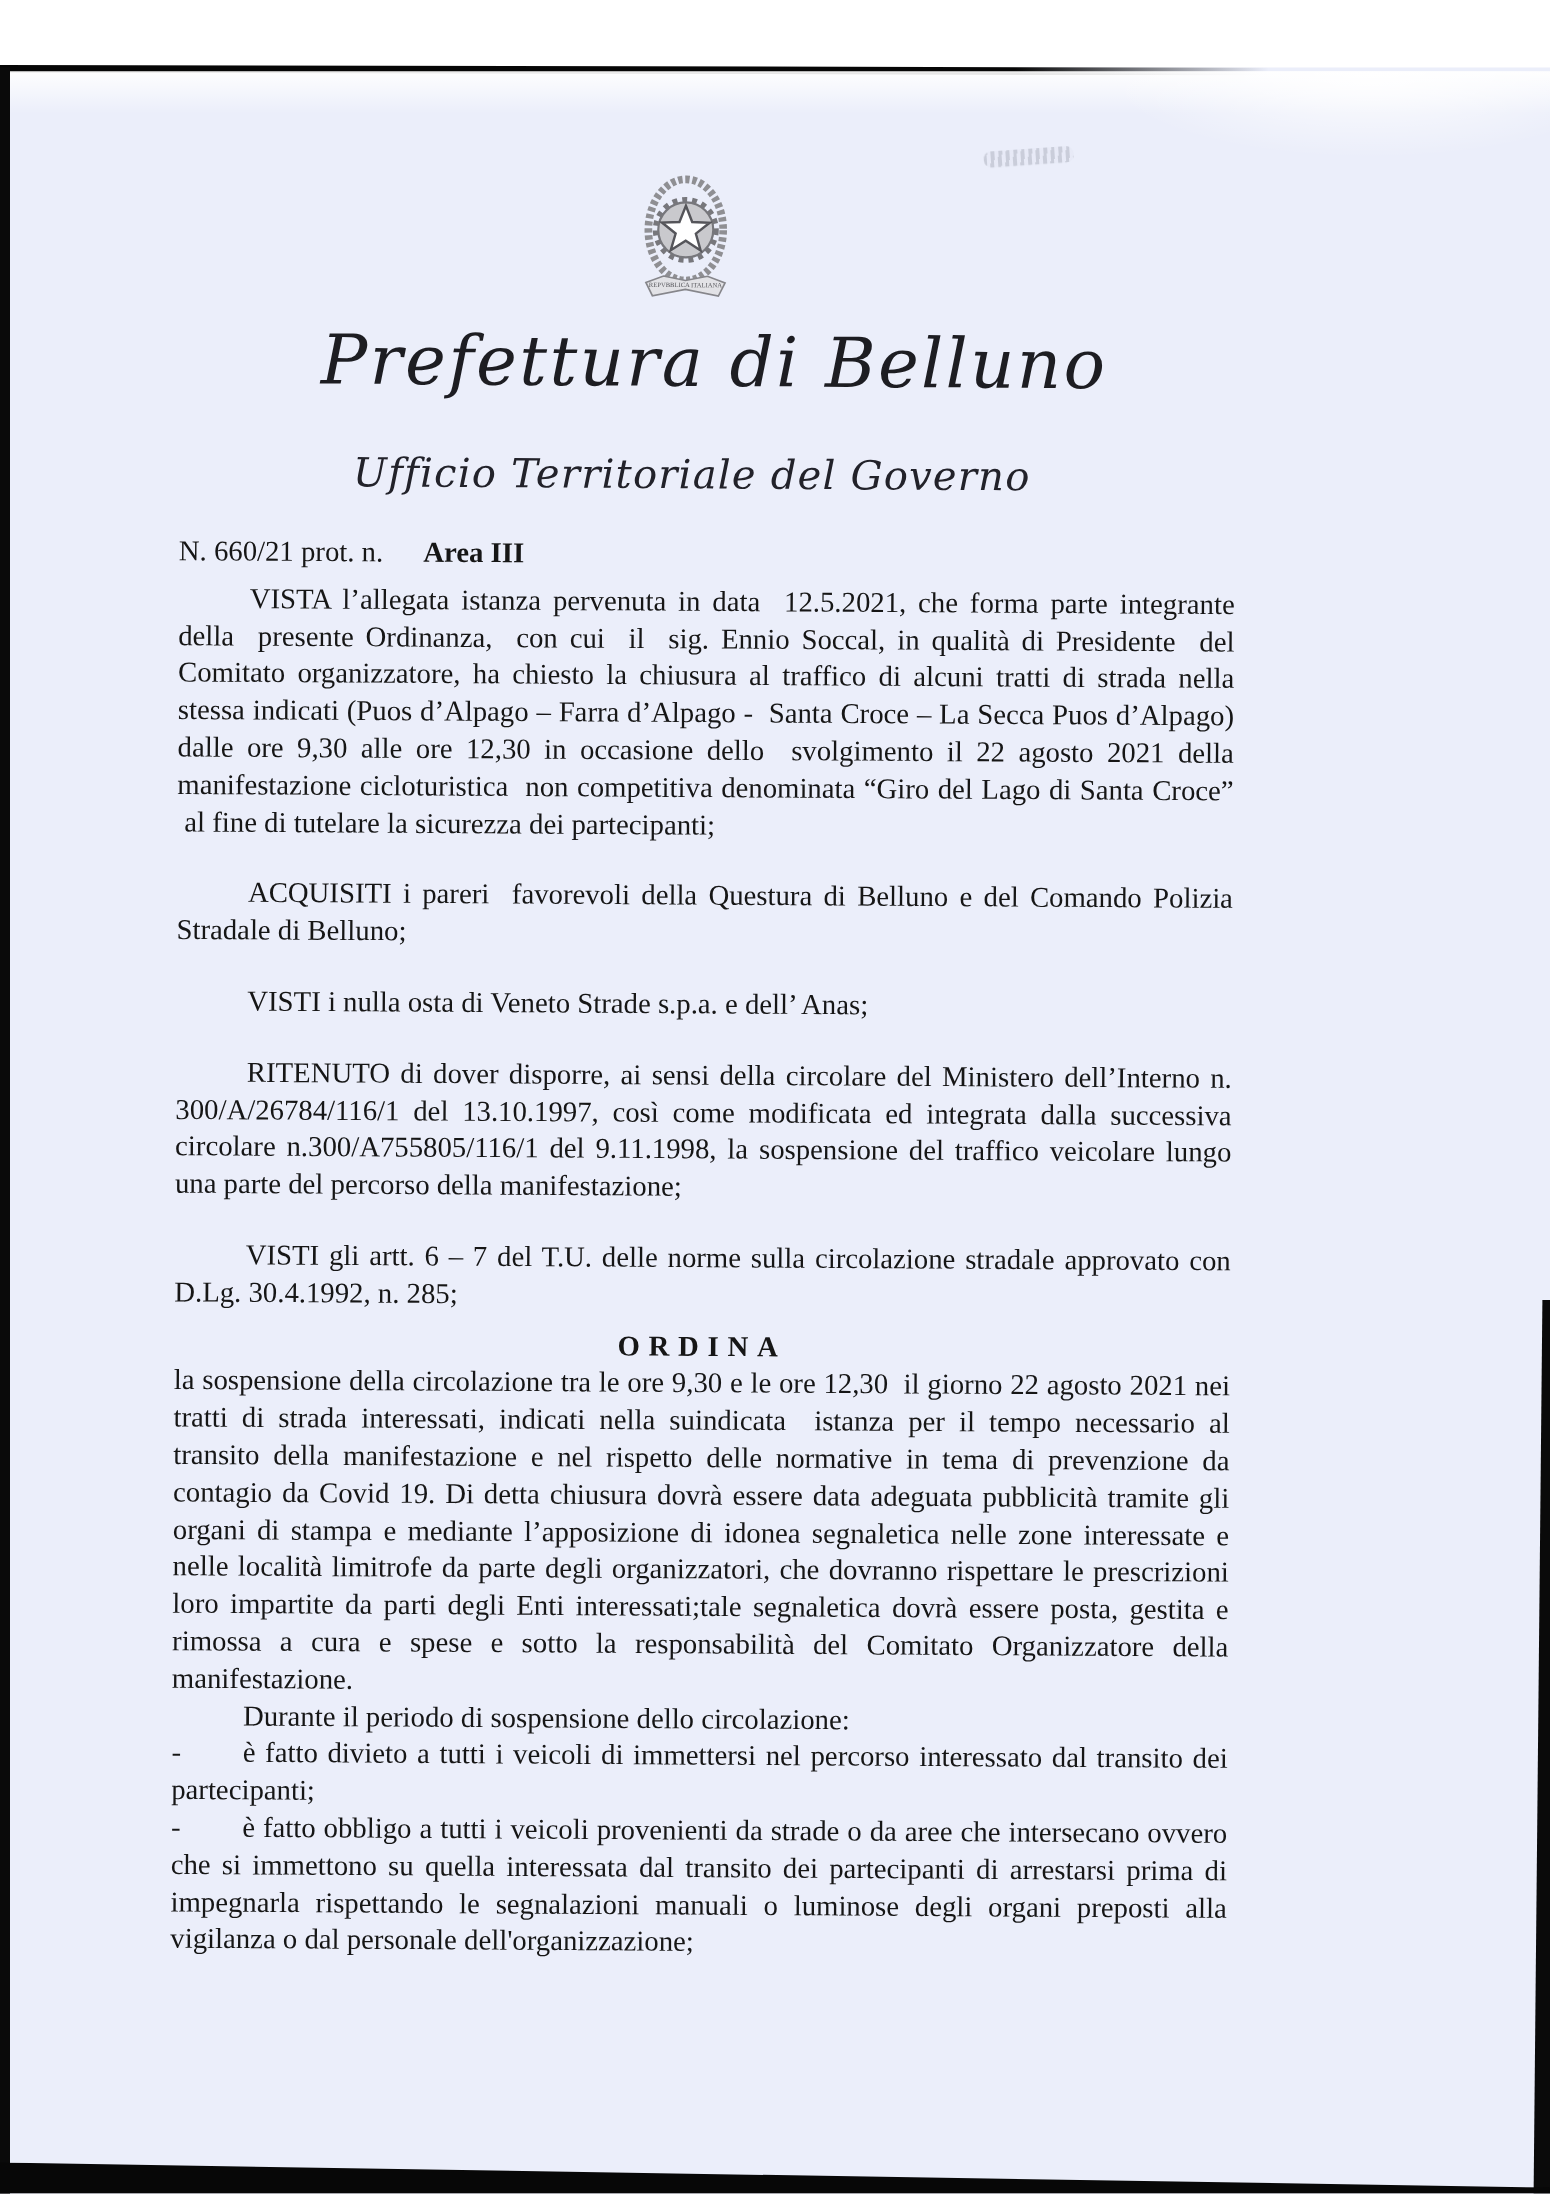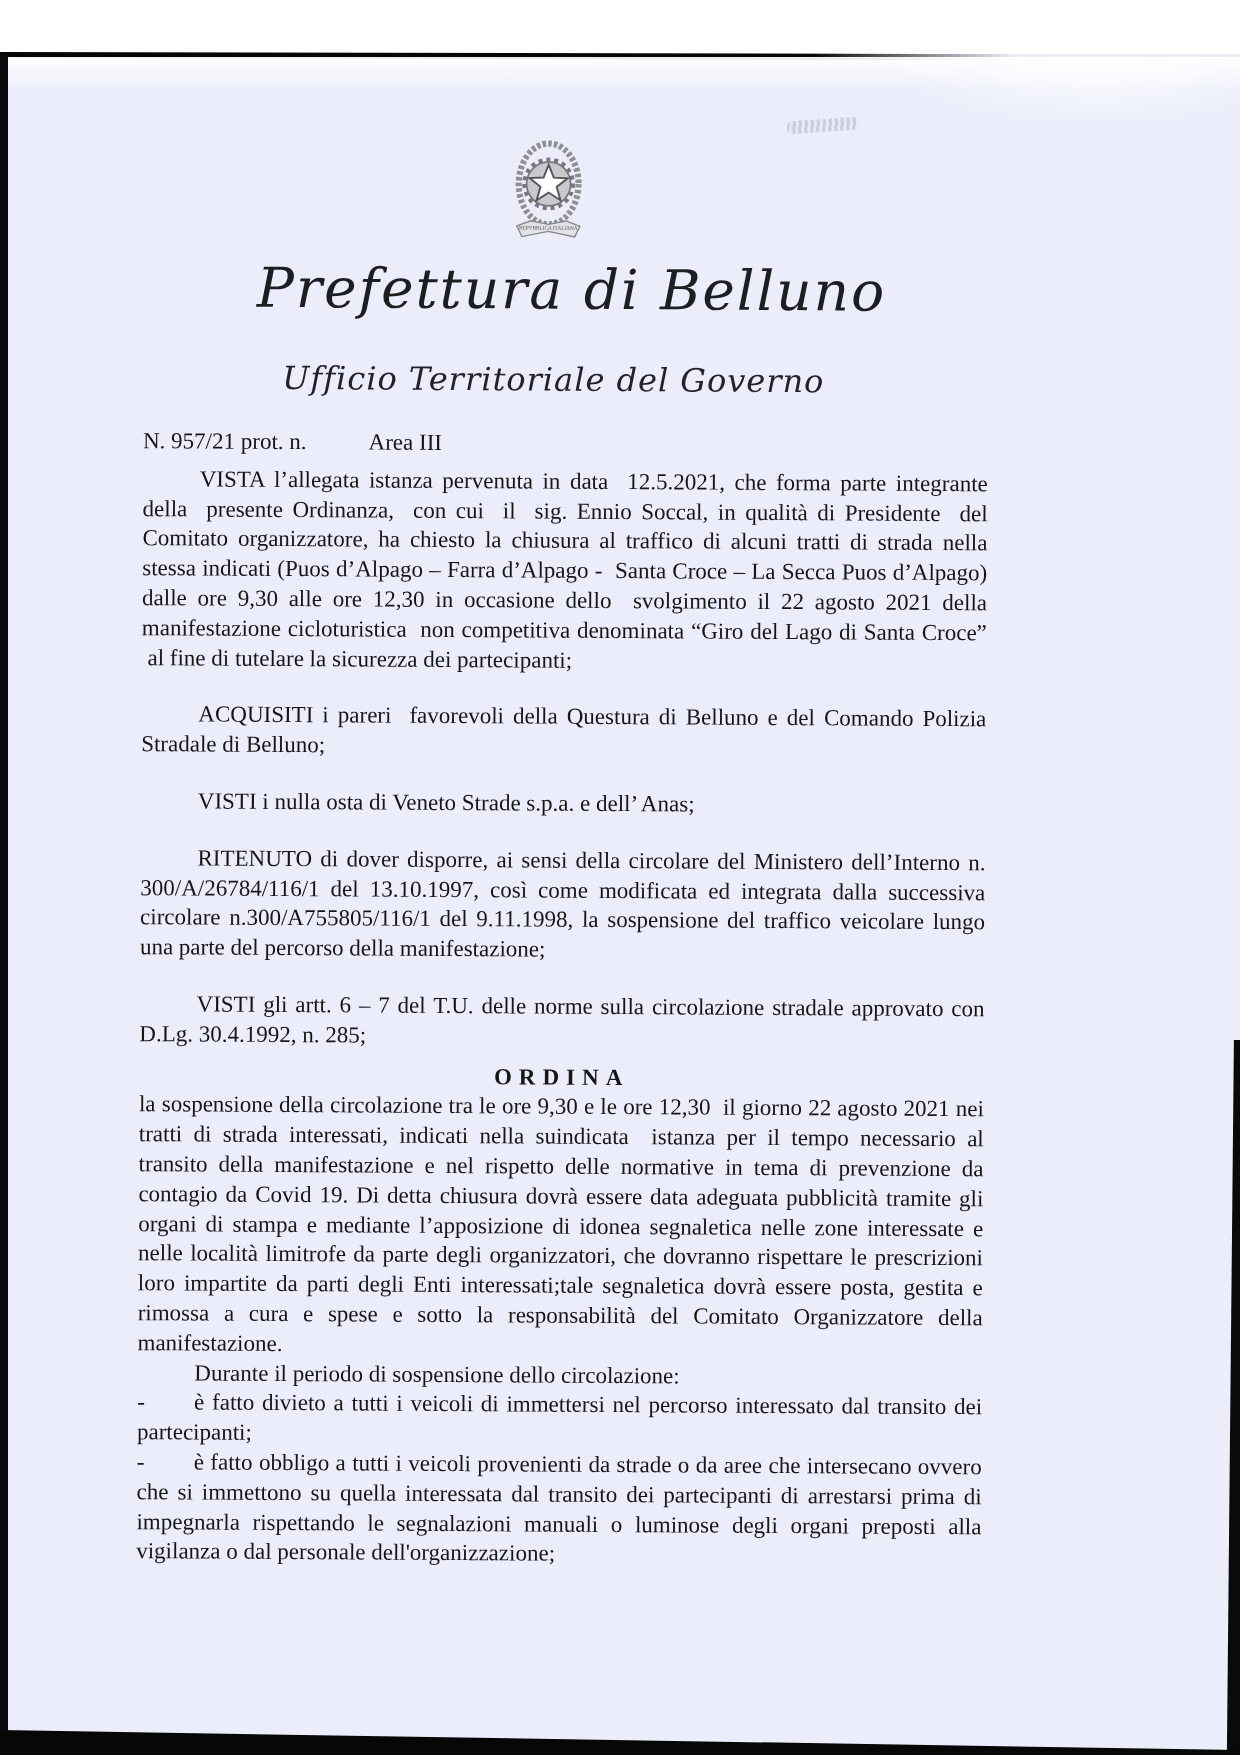--- a/index.html
+++ b/index.html
@@ -60,21 +60,21 @@
   .office{
     position:absolute;left:0;top:355px;width:1110px;text-align:center;
     font-family:"DejaVu Serif", serif;font-style:italic;
     font-size:32px;line-height:44px;color:#22222a;letter-spacing:1px;
   }
   .text-col{
     position:absolute;left:145px;top:426px;width:845px;
     font-size:23px;line-height:29.8px;
   }
   .prot-line{white-space:nowrap;}
-  .prot-area{margin-left:62px;}
+  .prot-area{margin-left:32px;font-weight:bold;}
   .par{margin:0;text-align:justify;}
   .indent{text-indent:57px;}
   .sp{margin-top:27px;}
   .ordina{
     margin-top:11px;text-align:center;font-weight:bold;letter-spacing:7px;
   }
   .dash{display:inline-block;width:57px;}
 </style>
 </head>
 <body>
@@ -95,21 +95,21 @@
     <path d="M50 30 L55.8 44.8 L71.7 45.4 L59.2 55.3 L63.6 70.6 L50 61.8 L36.4 70.6 L40.8 55.3 L28.3 45.4 L44.2 44.8 Z" fill="#ffffff" stroke="#55555a" stroke-width="2.2"></path>
     <path d="M14 100 L30 94 L50 98 L70 94 L86 100 L80 112 L50 106 L20 112 Z" fill="#e2e2e6" stroke="#86868b" stroke-width="1.5"></path>
     <text x="50" y="104" text-anchor="middle" font-size="6" fill="#55555a" font-family="Liberation Serif, serif">REPVBBLICA ITALIANA</text>
   </svg>
 
   <div class="institution">Prefettura di Belluno</div>
   <div class="office">Ufficio Territoriale del Governo</div>
 
   <div class="text-col">
 
-    <div class="prot-line"><span>N. 957/21  prot. n.</span><span class="prot-area">Area III</span></div>
+    <div class="prot-line"><span>N. 660/21  prot. n.</span><span class="prot-area">Area III</span></div>
 
     <p class="par indent" style="margin-top:8px">VISTA l’allegata istanza pervenuta in data &nbsp;12.5.2021, che forma parte integrante della &nbsp;presente Ordinanza, &nbsp;con cui &nbsp;il &nbsp;sig. Ennio Soccal, in qualità di Presidente &nbsp;del Comitato organizzatore, ha chiesto la chiusura al traffico di alcuni tratti di strada nella stessa indicati (Puos d’Alpago – Farra d’Alpago - &nbsp;Santa Croce – La Secca Puos d’Alpago) dalle ore 9,30 alle ore 12,30 in occasione dello &nbsp;svolgimento il 22 agosto 2021 della manifestazione cicloturistica &nbsp;non competitiva denominata “Giro del Lago di Santa Croce” &nbsp;al fine di tutelare la sicurezza dei partecipanti;</p>
 
     <p class="par indent sp">ACQUISITI i pareri &nbsp;favorevoli della Questura di Belluno e del Comando Polizia Stradale di Belluno;</p>
 
     <p class="par indent sp">VISTI i nulla osta di Veneto Strade s.p.a. e dell’ Anas;</p>
 
     <p class="par indent sp">RITENUTO di dover disporre, ai sensi della circolare del Ministero dell’Interno n. 300/A/26784/116/1 del 13.10.1997, così come modificata ed integrata dalla successiva circolare n.300/A755805/116/1 del 9.11.1998, la sospensione del traffico veicolare lungo una parte del percorso della manifestazione;</p>
 
     <p class="par indent sp">VISTI gli artt. 6 – 7 del T.U. delle norme sulla circolazione stradale approvato con D.Lg. 30.4.1992, n. 285;</p>

